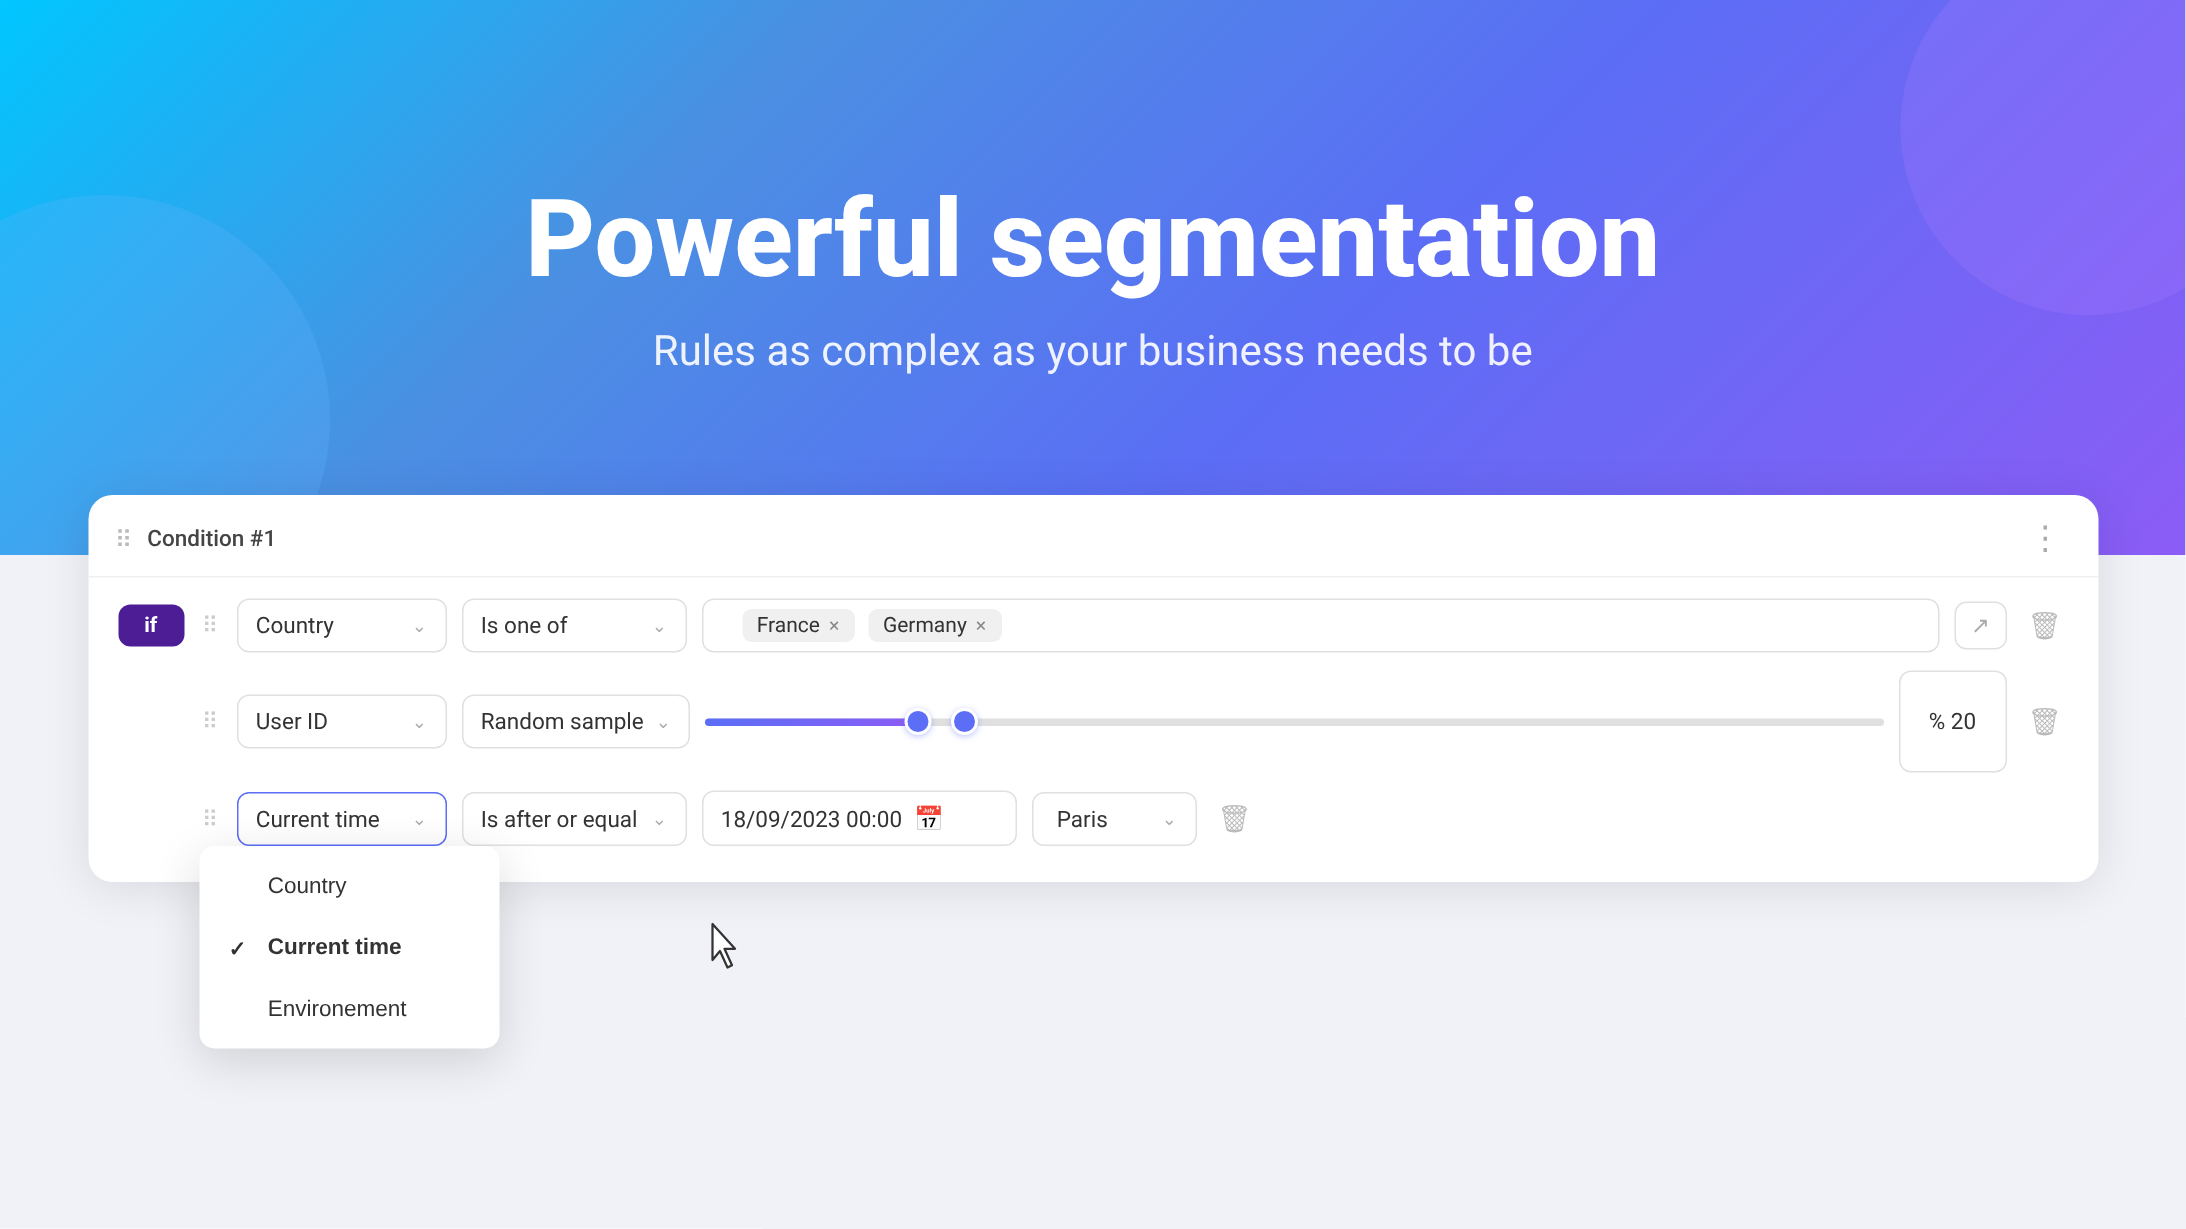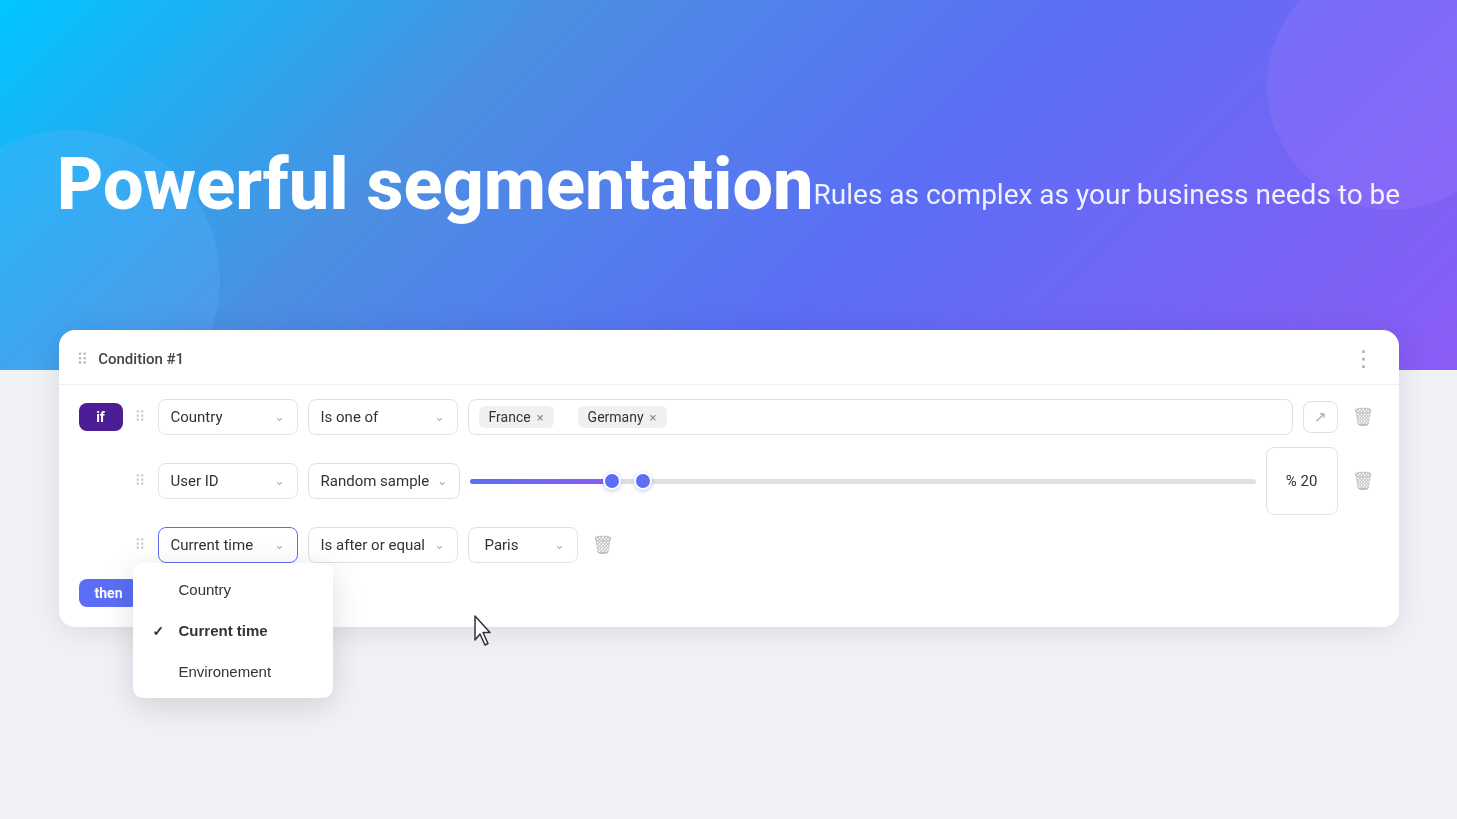--- a/index.html
+++ b/index.html
@@ -10,21 +10,21 @@
       overflow: hidden;
       position: relative;
     }
 
     
     .hero {
       width: 100%;
       height: 370px;
       background: linear-gradient(135deg, #00c6ff 0%, #4a90e2 30%, #5b6ef5 60%, #8b5cf6 100%);
       display: flex;
-      flex-direction: row;
+      flex-direction: column;
       align-items: center;
       justify-content: center;
       position: relative;
       overflow: hidden;
     }
     .hero::before {
       content: '';
       position: absolute;
       bottom: -60px;
       left: -80px;
@@ -174,25 +174,25 @@
     }
 
     .field-sel { min-width: 140px; }
     .op-sel { min-width: 150px; }
     .paris-sel { min-width: 110px; padding-left: 16px; }
 
     
     .tags-container {
       display: flex;
       align-items: center;
-      gap: 24px;
+      gap: 9px;
       flex: 1;
       border: 1.5px solid #e0e0e0;
       border-radius: 8px;
-      padding: 6px 10px;
+      padding: 6px 26px;
       background: #fff;
     }
     .tag {
       display: flex;
       align-items: center;
       gap: 4px;
       background: #f0f0f0;
       border-radius: 6px;
       padding: 3px 10px;
       font-size: 14px;
@@ -432,20 +432,24 @@
       <div class="condition-row" style="position:relative;">
         <span style="min-width:44px;"></span>
         <span class="row-drag">⠿</span>
         <div class="sel-box field-sel active" style="border-color:#5b6ef5;">
           <span>Current time</span>
           <span class="chev">⌄</span>
         </div>
         <div class="sel-box op-sel">
           <span>Is after or equal</span>
           <span class="chev">⌄</span>
+        </div>
+        <div class="date-box">
+          <span>18/09/2023 00:00</span>
+          <span class="date-icon">📅</span>
         </div>
         <div class="sel-box paris-sel">
           <span>Paris</span>
           <span class="chev">⌄</span>
         </div>
         <button class="delete-btn">🗑</button>
 
         <div class="dropdown-menu" style="left: 54px; top: 100%;">
           <button class="dropdown-item">
             <span class="check-icon">&nbsp;&nbsp;</span>
@@ -463,19 +467,15 @@
 
         <div style="position:absolute; left:390px; top:85px; pointer-events:none; z-index:300;">
           <svg width="32" height="38" viewBox="0 0 32 38" fill="none" xmlns="http://www.w3.org/2000/svg">
             <path d="M6 4 L6 28 L11 22 L16 33 L19 31.5 L14 20.5 L21 20.5 Z" fill="white" stroke="#333" stroke-width="1.5" stroke-linejoin="round"></path>
           </svg>
         </div>
       </div>
 
     </div>
 
-    <div class="bottom-row">
-      <span class="then-badge">then</span>
-      <button class="toggle-green"></button>
-    </div>
 
   </div>
 </div>
 
 </body></html>

